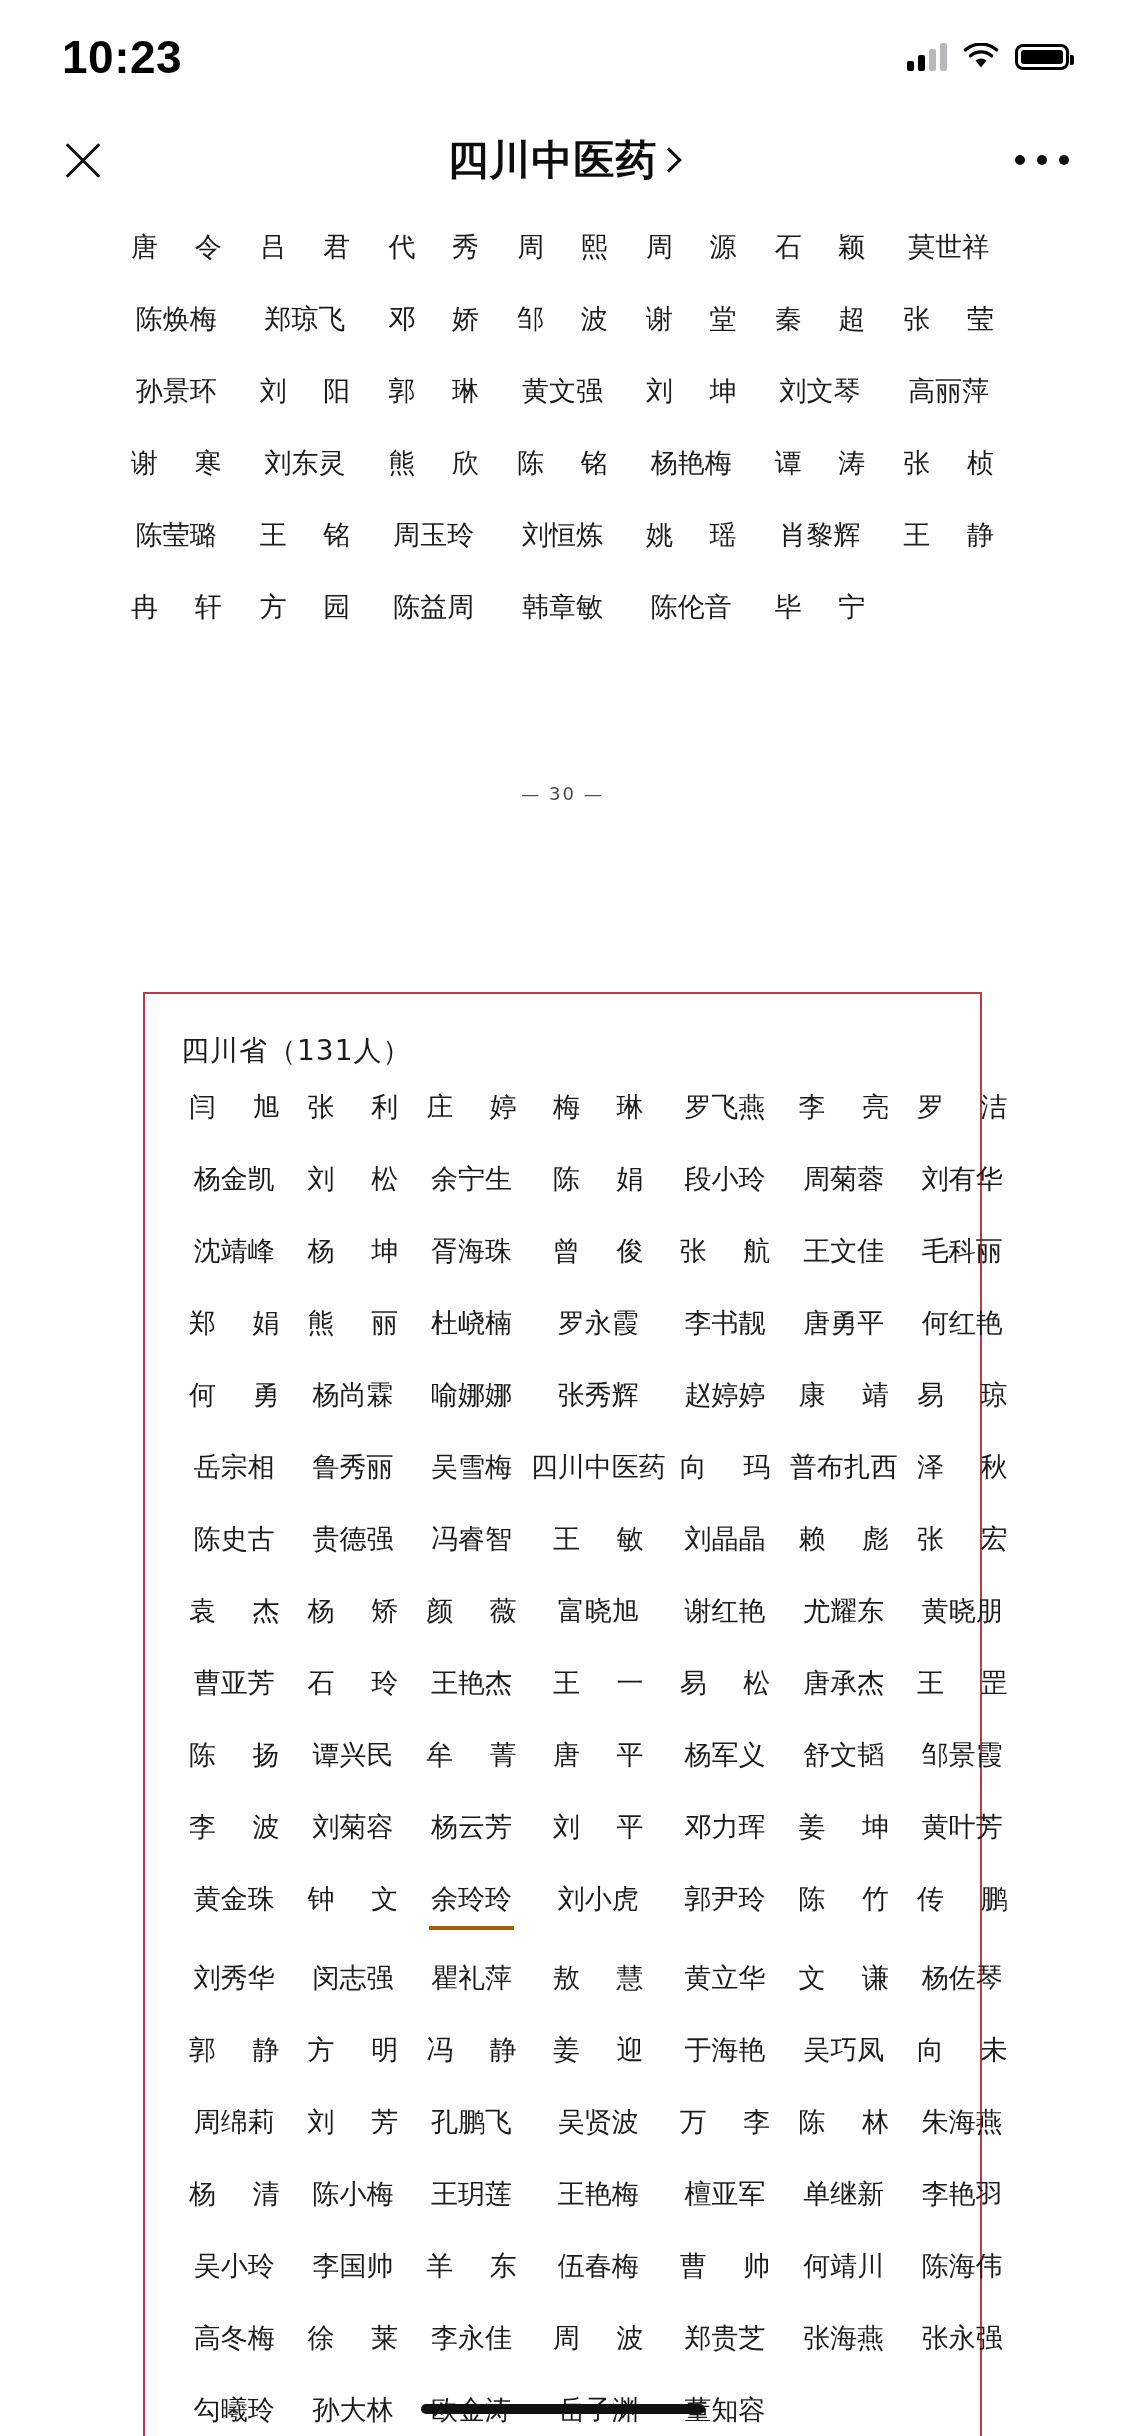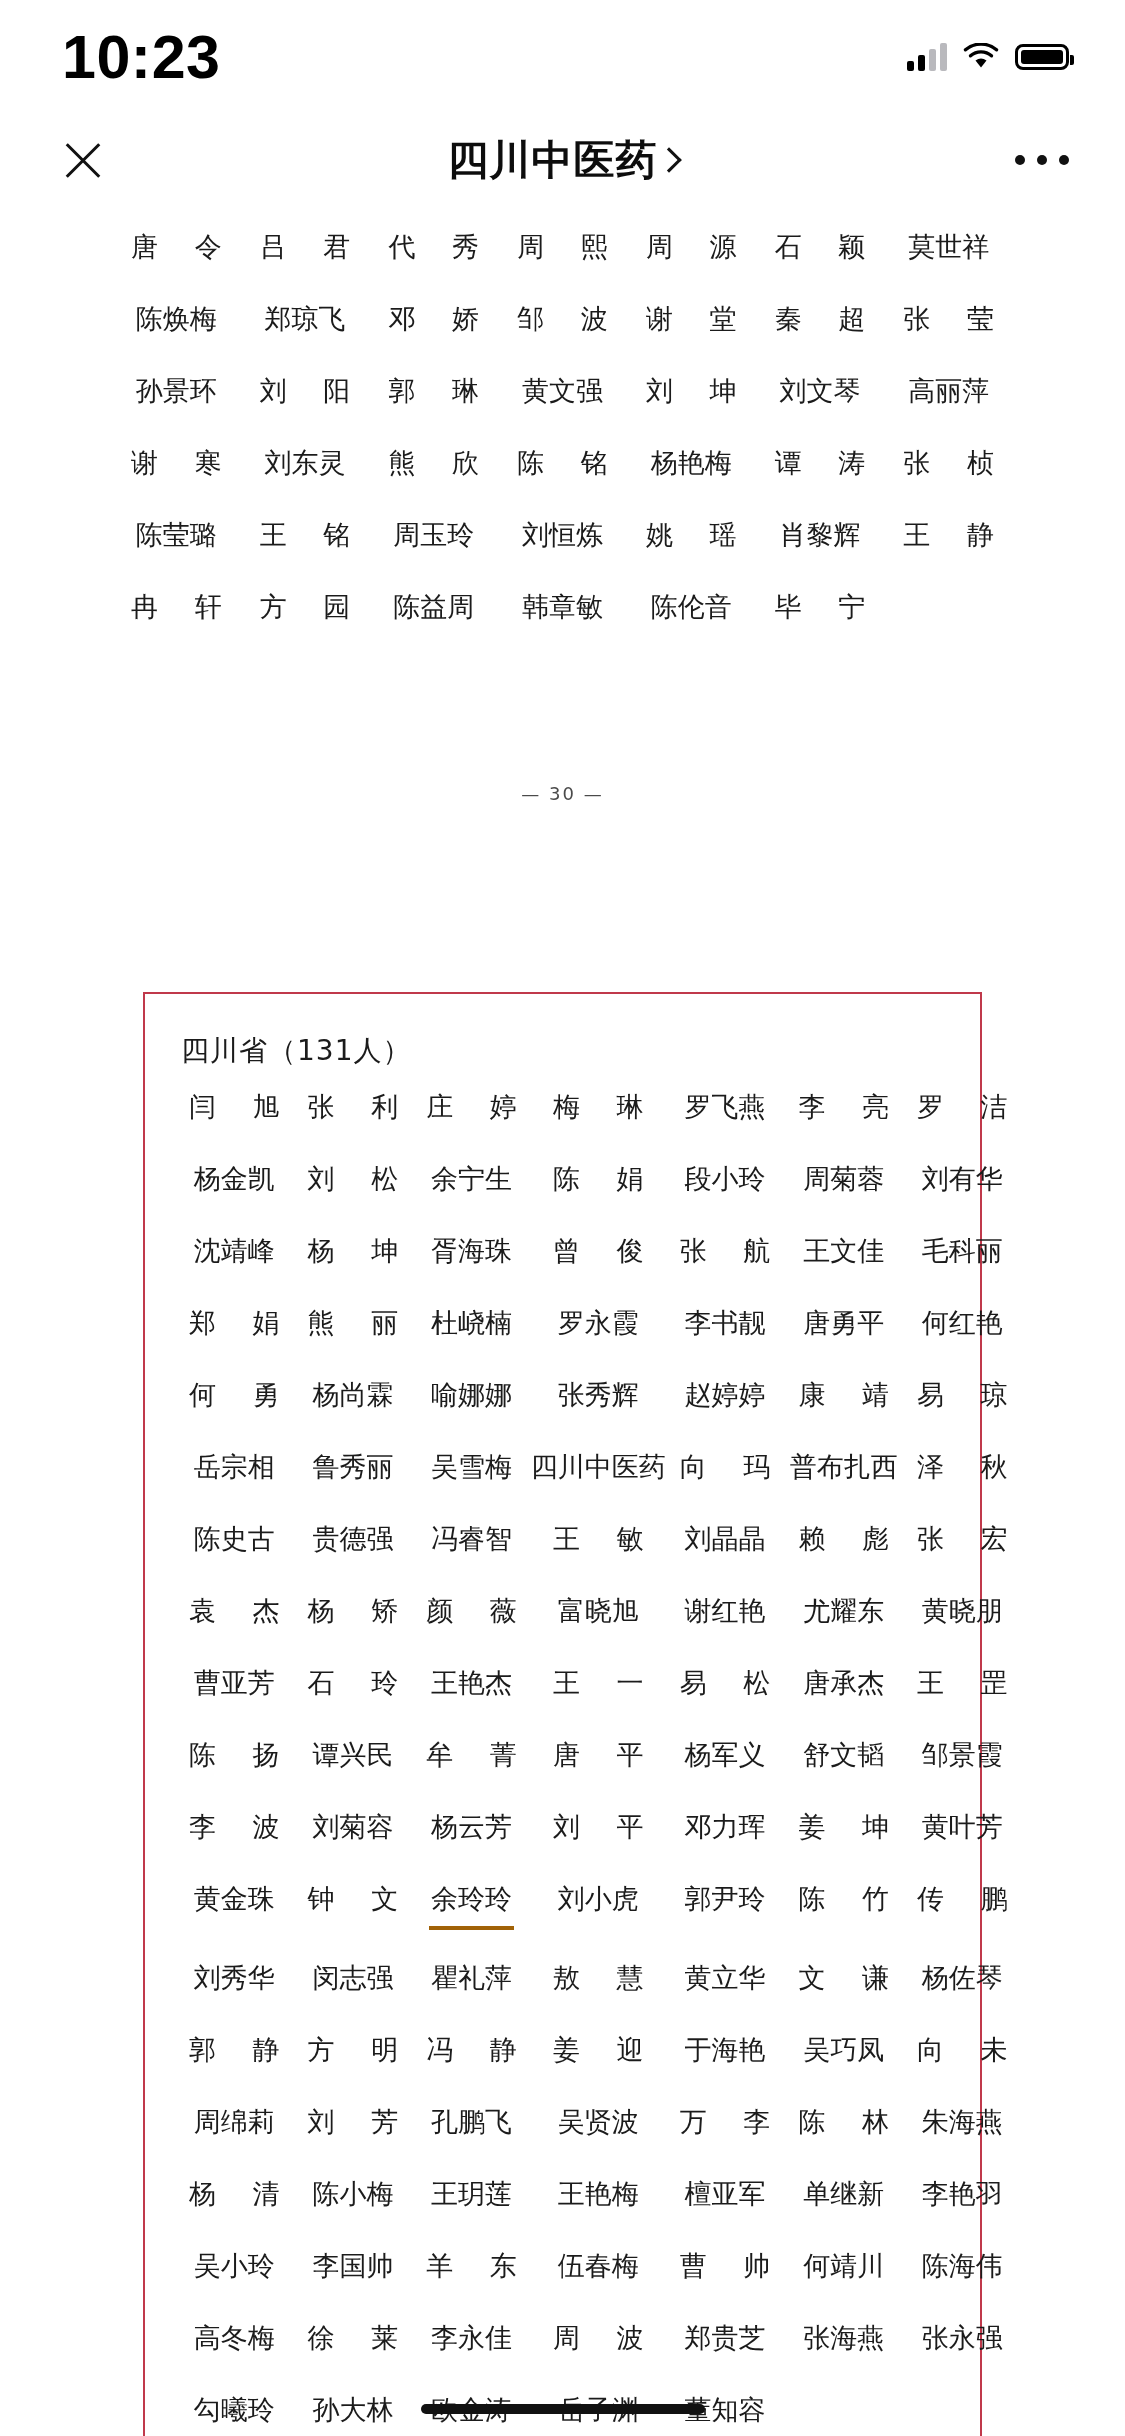--- a/index.html
+++ b/index.html
@@ -14,21 +14,21 @@
 
   
   .status-bar {
     height: 104px;
     display: flex;
     align-items: center;
     justify-content: space-between;
     padding: 0 56px 0 62px;
   }
   .status-time {
-    font-size: 61px;
+    font-size: 46px;
     font-weight: 600;
     letter-spacing: 0.5px;
     color: #000;
     padding-top: 10px;
   }
   .status-right {
     display: flex;
     align-items: center;
     gap: 16px;
     padding-top: 10px;

